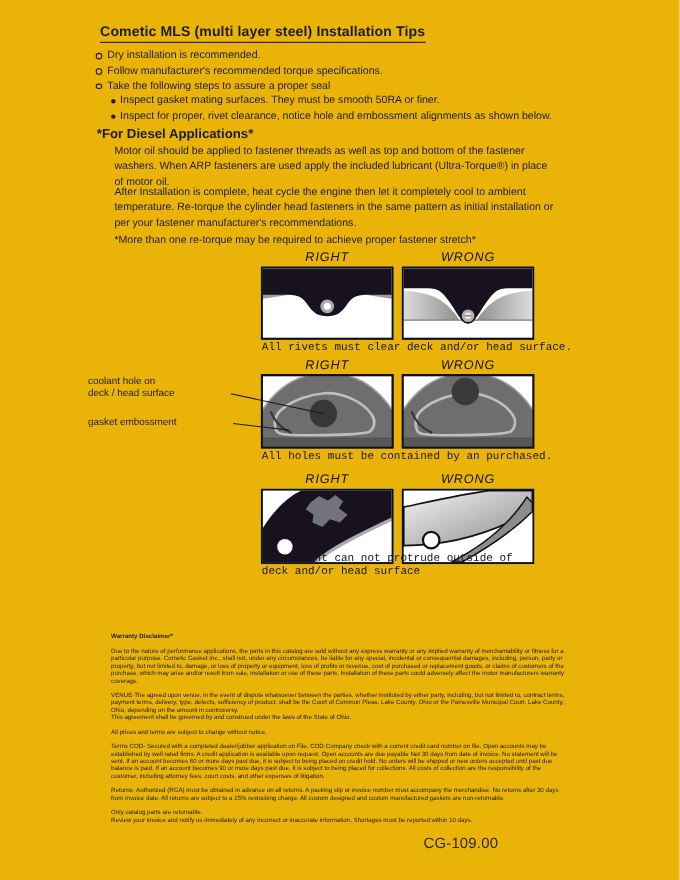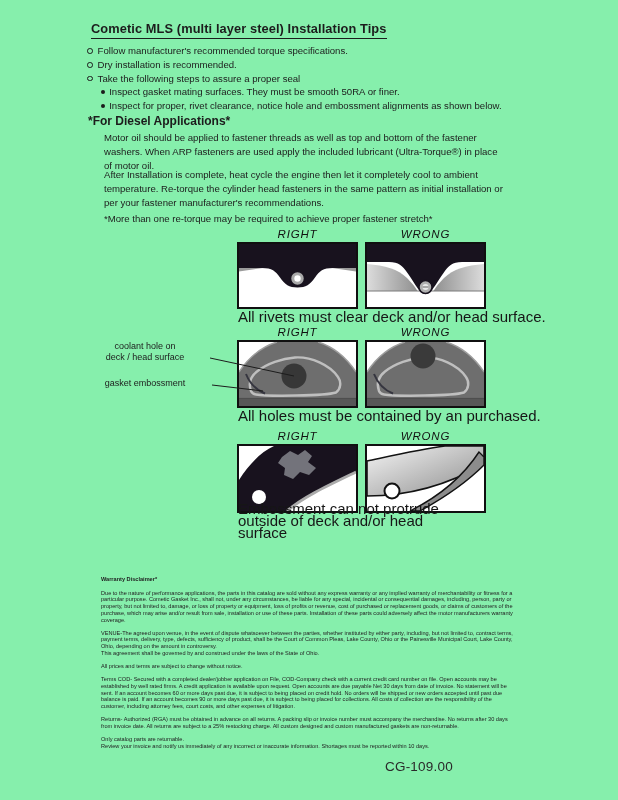--- a/index.html
+++ b/index.html
@@ -1,17 +1,17 @@
 <!DOCTYPE html>
 <html><head>
 <meta charset="utf-8">
 <style>
   html,body { margin:0; padding:0; background:#fff; }
   .page {
-    position:relative; width:618px; height:800px; background:#86efac;
+    position:relative; width:618px; height:800px; background:#eab308;
     font-family:"Liberation Sans", sans-serif; color:#1c1c1c; overflow:hidden;
   }
   .abs { position:absolute; }
 
   .title {
     left:91px; top:21px; font-size:12.8px; font-weight:bold; letter-spacing:0.1px;
     border-bottom:1.6px solid #1c1c1c; padding-bottom:2px;
   }
 
   .tips { left:87px; top:44px; font-size:9.6px; line-height:13.8px; width:420px; }
@@ -24,27 +24,27 @@
   .para { left:104px; width:400px; font-size:9.6px; line-height:14px; }
   .p1 { top:131px; }
   .p2 { top:168px; }
   .p3 { top:212px; }
 
   .dcol { left:237px; width:250px; }
   .dlabels { display:flex; gap:7px; font-size:11.5px; letter-spacing:0.8px; color:#111; }
   .dlabels span { flex:0 0 121px; text-align:center;font-style:italic; }
   .dboxes { display:flex; gap:7px; }
   .dboxes svg { display:block; }
-  .dcaption { left:238px; font-size:15px; line-height:12px; color:#161616; }
+  .dcaption { left:238px; font-size:10px; line-height:12px; color:#161616;font-family:Liberation Mono, monospace; }
 
   .l1 { top:228px; } .b1 { top:242px; } .c1 { top:311px; }
   .l2 { top:326px; } .b2 { top:340px; } .c2 { top:410px; }
   .l3 { top:430px; } .b3 { top:444px; } .c3 { top:503px; width:235px; }
 
-  .callout { left:80px; width:130px; text-align:center; font-size:9px; line-height:11px; color:#1c1c1c; }
+  .callout { left:80px; width:130px; text-align:left; font-size:9px; line-height:11px; color:#1c1c1c; }
   .co1 { top:341px; }
   .co2 { top:378px; }
   .pointerlines { left:205px; top:345px; width:100px; height:55px; z-index:5; }
 
   .disclaimer { left:101px; top:576px; width:416px; font-size:5.6px; line-height:6.7px; color:#222; }
   .disclaimer .dh { font-weight:bold; margin-bottom:7px; }
   .disclaimer p { margin:0 0 6.5px 0; }
   .disclaimer p.tight { margin-bottom:0; }
 
   .code { left:385px; top:759px; font-size:13.5px; color:#2a2a2a; letter-spacing:0.2px; }
@@ -52,25 +52,25 @@
 </head>
 <body>
 
 <div class="page">
 
   <div class="abs title">Cometic MLS (multi layer steel) Installation Tips</div>
 
   <div class="abs tips">
     <div class="tip-row">
       <span class="m-open"></span>
-      <span>Follow manufacturer's recommended torque specifications.</span>
+      <span>Dry installation is recommended.</span>
     </div>
     <div class="tip-row">
       <span class="m-open"></span>
-      <span>Dry installation is recommended.</span>
+      <span>Follow manufacturer's recommended torque specifications.</span>
     </div>
     <div class="tip-row">
       <span class="m-open"></span>
       <span>Take the following steps to assure a proper seal</span>
     </div>
     <div class="tip-row sub">
       <span class="m-solid"></span>
       <span>Inspect gasket mating surfaces.  They must be smooth 50RA or finer.</span>
     </div>
     <div class="tip-row sub">

